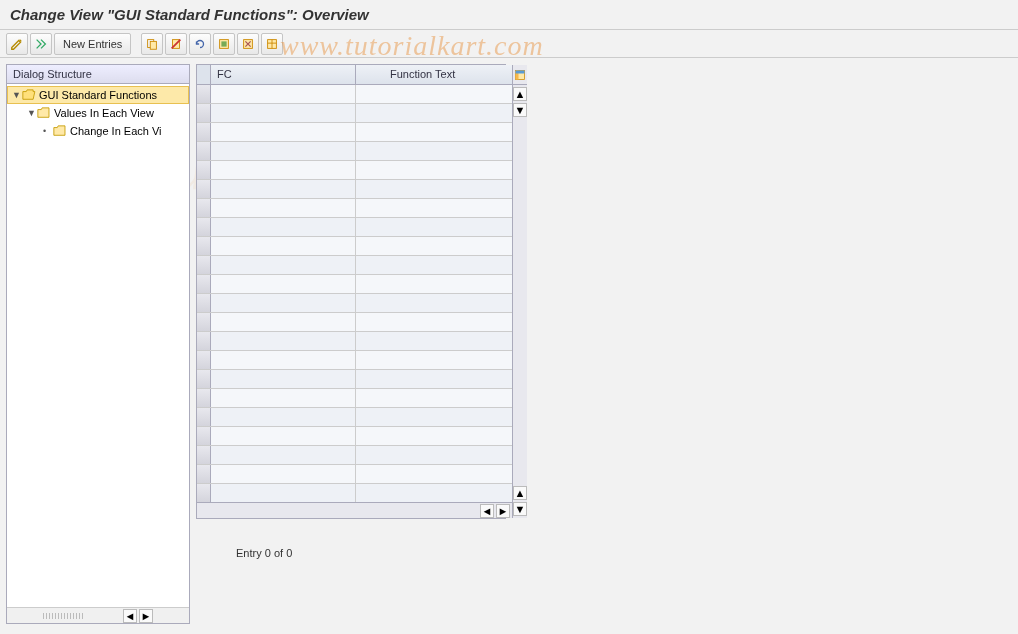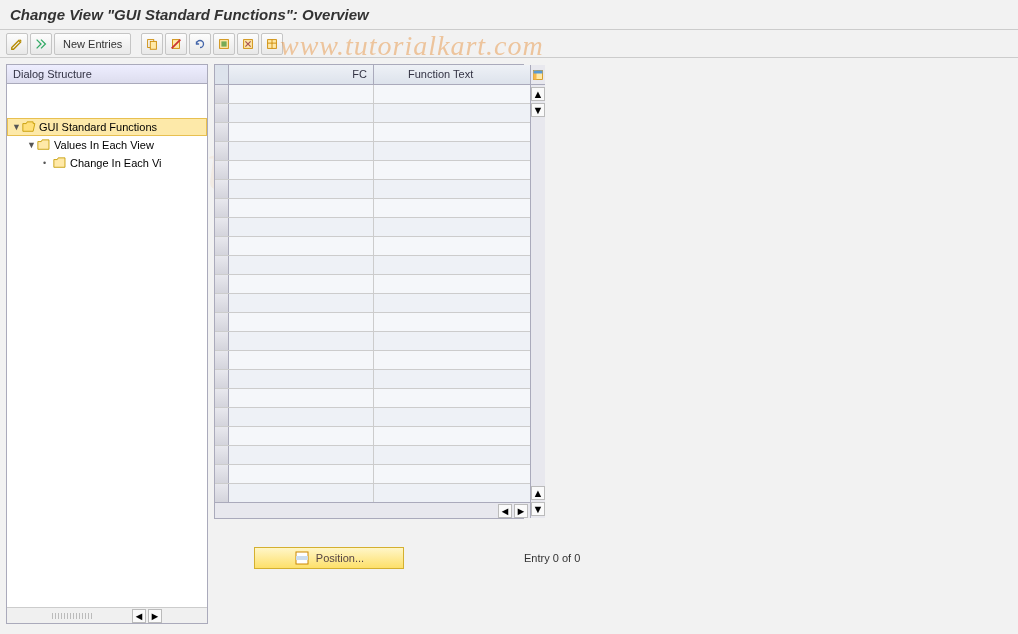--- a/index.html
+++ b/index.html
@@ -52,26 +52,25 @@
       color: #333;
     }
     .tb-sep { width: 6px; }
     .main {
       display: flex;
       height: calc(100% - 62px);
       padding: 6px;
       gap: 6px;
     }
     .sidebar {
-      width: 202px;
+      width: 184px;
       background: #fff;
       border: 1px solid #aab;
       display: flex; flex-direction: column;
       position: relative;
-      gap: 32px;
     }
     .sidebar-header {
       background: linear-gradient(#eef,#dde);
       border-bottom: 1px solid #aab;
       padding: 3px 6px;
       color: #334;
       font-size: 11px;
     }
     .tree {
       flex: 1;
@@ -119,21 +118,21 @@
       height: 455px;
     }
     .grid-body { flex:1; display:flex; flex-direction:column; }
     .grid-header {
       display:flex; height:20px;
       background: linear-gradient(#eef1f6,#dde3ec);
       border-bottom:1px solid #aab;
     }
     .row-handle-h { width:14px; border-right:1px solid #aab; background:#dde3ec;}
     .col-h { border-right:1px solid #aab; padding:3px 6px; font-size:11px; color:#334; }
-    .col-fc { width:145px;text-align:right; }
+    .col-fc { width:145px; }
     .col-ft { width:128px;margin-left:28px; }
     .config-icon { width:18px; display:flex;align-items:center;justify-content:center;cursor:pointer;}
     .grid-rows { flex:1; overflow:hidden; }
     .grid-row { display:flex; height:19px; border-bottom:1px solid #ccc; }
     .grid-row:nth-child(odd){ background:#f5f7fa; }
     .grid-row:nth-child(even){ background:#eef1f6; }
     .row-handle { width:14px; background:linear-gradient(#e8e8ee,#d4d4dc); border-right:1px solid #aab; cursor:pointer;}
     .cell { border-right:1px solid #ccc; padding:2px 4px; }
     .grid-hscroll { height:16px; border-top:1px solid #aab; display:flex; align-items:center; background:#e8e8ee; }
     .hs-track { flex:1; margin-left:14px; display:flex; justify-content:flex-end; gap:2px; padding-right:2px;}
@@ -406,25 +405,16 @@
           <div class="arrow-btn" style="margin-top:2px">▼</div>
         </div>
         <div class="vs-bot">
           <div class="arrow-btn">▲</div>
           <div class="arrow-btn">▼</div>
         </div>
       </div>
     </div>
 
     <div class="bottom-bar">
-      <div class="position-btn">
-        <span class="icn">
-          <svg viewBox="0 0 16 16">
-              <rect x="2" y="2" width="12" height="12" fill="#fff" stroke="#c80"></rect>
-              <rect x="2" y="6" width="12" height="4" fill="#cde"></rect>
-            </svg>
-        </span>
-        <span>Position...</span>
-      </div>
       <div class="entry-text">Entry 0 of 0</div>
     </div>
   </div>
 </div>
 
 </body></html>

